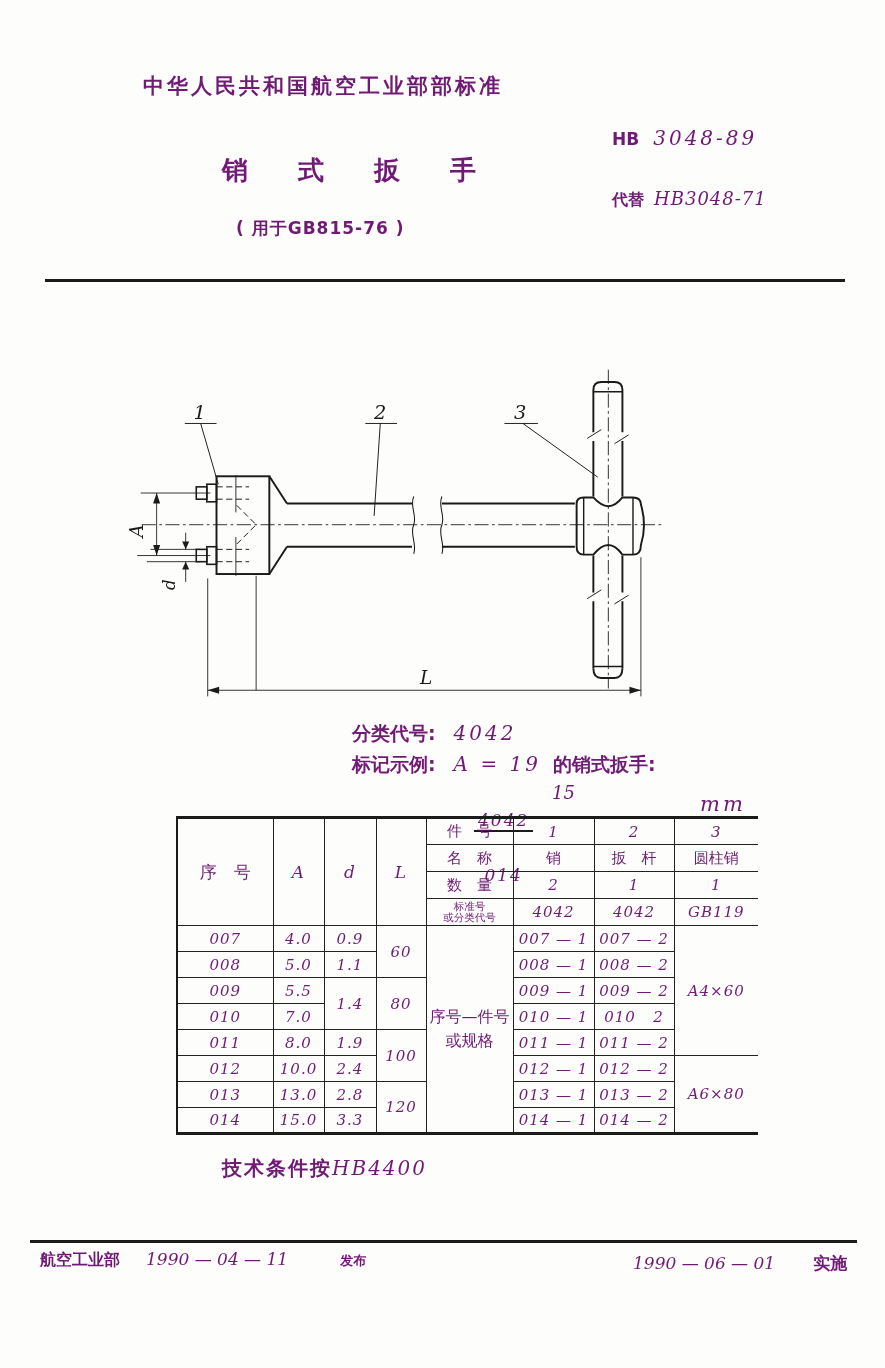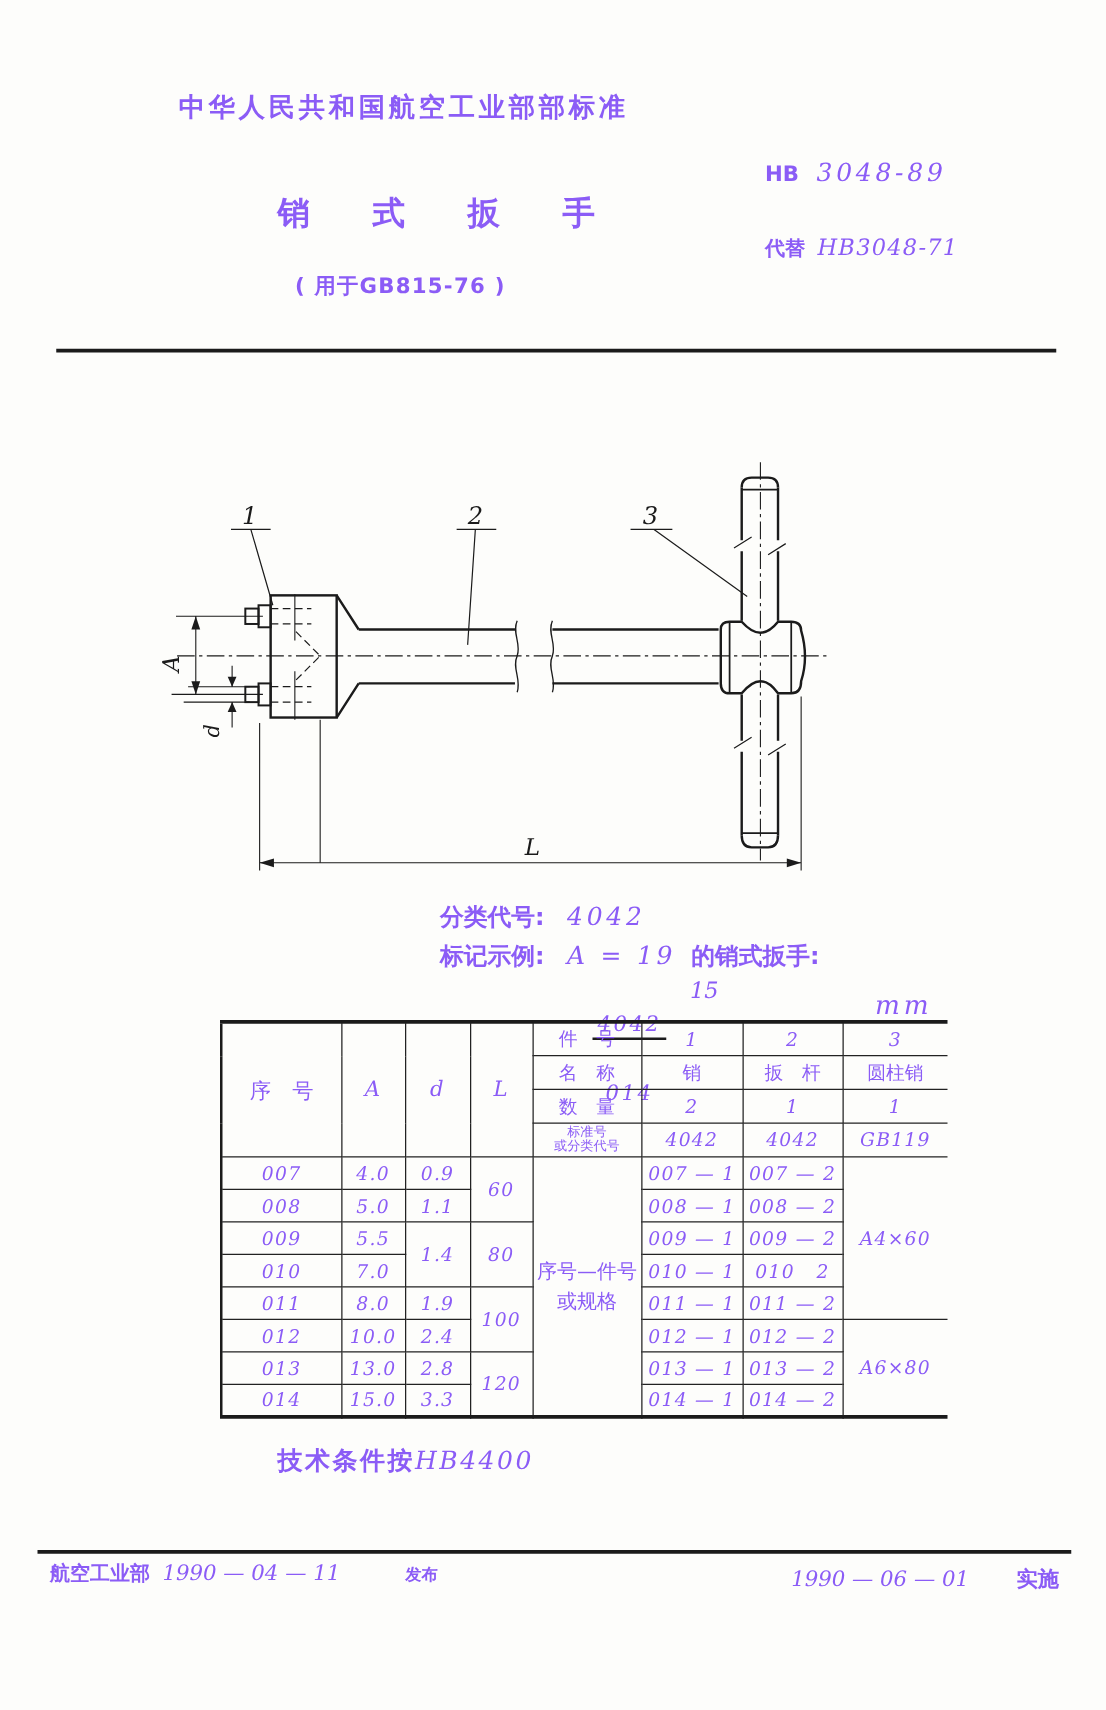--- a/index.html
+++ b/index.html
@@ -1,17 +1,17 @@
 <!DOCTYPE html>
 <html><head>
 <meta charset="utf-8">
 <style>
   html,body{margin:0;padding:0;background:#e8e8e4;}
   .page{position:relative;width:885px;height:1368px;margin:0 auto;background:#fdfdfb;
-        color:#8b5cf6;font-family:"DejaVu Sans",sans-serif;overflow:hidden;}
+        color:#701a75;font-family:"DejaVu Sans",sans-serif;overflow:hidden;}
   .abs{position:absolute;white-space:pre;}
   .cjk{font-family:"DejaVu Sans",sans-serif;font-weight:bold;}
   .hand{font-family:"DejaVu Serif",serif;font-style:italic;font-weight:normal;}
   .rule{position:absolute;background:#1b1b1b;}
 
   
   .org{left:143px;top:72px;font-size:21px;letter-spacing:3px;}
   .hbno{left:612px;top:126px;font-size:17px;}
   .hbno .hand{font-size:20px;letter-spacing:3px;margin-left:14px;}
   .doctitle{left:222px;top:153px;font-size:26px;letter-spacing:12px;}
@@ -40,21 +40,21 @@
   td.num,th.num{font-family:"DejaVu Serif",serif;font-style:italic;font-size:15px;letter-spacing:1px;}
   th.bigh{font-size:17px;}
   td.codelbl{font-size:10.5px;line-height:1.05;font-weight:bold;}
   td.spanlbl{font-size:16px;line-height:1.5;font-weight:bold;}
 
   .technote{left:222px;top:1155px;font-size:20px;letter-spacing:2px;}
   .technote .hand{font-size:20px;letter-spacing:2px;}
 
   
   .f-left{left:40px;top:1249px;font-size:16px;}
-  .f-left .hand{font-size:17px;margin-left:10px;}
+  .f-left .hand{font-size:17px;margin-left:26px;}
   .f-left .pub{margin-left:52px;font-size:13px;}
   .f-right{left:633px;top:1252px;font-size:16px;}
   .f-right .hand{font-size:17px;}
   .f-right .impl{margin-left:38px;font-size:17px;}
 
   svg text{font-family:"DejaVu Serif",serif;font-style:italic;fill:#1b1b1b;}
 </style>
 </head>
 <body>
 

